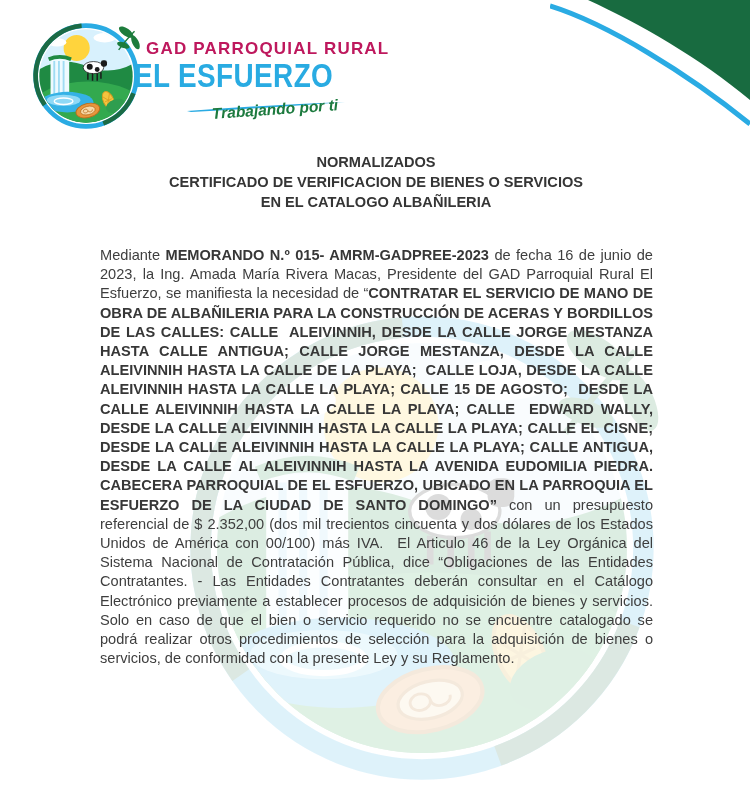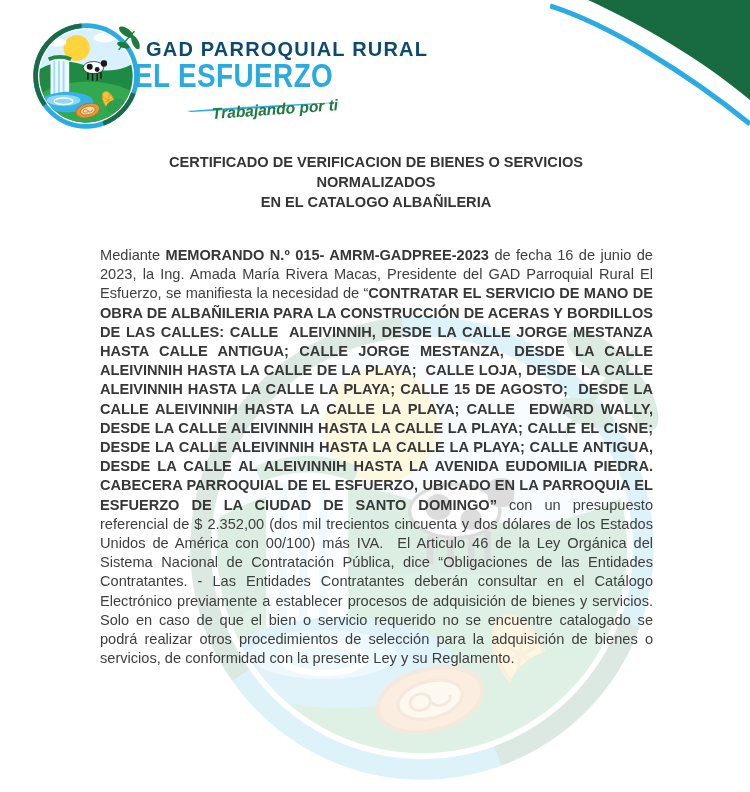--- a/index.html
+++ b/index.html
@@ -6,21 +6,21 @@
   .page{
     position:relative;width:750px;height:792px;margin:0 auto;
     background:#ffffff;overflow:hidden;
     font-family:"Liberation Sans",sans-serif;color:#3e3e3e;
   }
   
   .watermark{position:absolute;left:176px;top:302px;width:492px;height:492px;opacity:.15;z-index:0;}
   
   .emblem{position:absolute;left:30px;top:20px;width:112px;height:112px;z-index:2;}
   .logo-text{position:absolute;left:146px;top:41px;width:240px;height:90px;z-index:2;}
-  .org-type{font-size:20px;font-weight:bold;letter-spacing:1.2px;color:#0c4a6e;line-height:16px;white-space:nowrap;}
+  .org-type{font-size:17px;font-weight:bold;letter-spacing:1.2px;color:#be185d;line-height:16px;white-space:nowrap;}
   .org-name{font-size:34px;font-weight:bold;color:#29abe2;line-height:36px;margin-left:-12px;
             transform:scaleX(.82);transform-origin:0 0;white-space:nowrap;letter-spacing:.5px;}
   .slogan-swoosh{position:absolute;left:39px;top:60px;width:162px;height:12px;}
   .slogan{position:absolute;left:66px;top:64px;font-size:15.5px;font-style:italic;font-weight:bold;
           color:#1c7a3e;transform:rotate(-4deg);transform-origin:0 50%;white-space:nowrap;}
   .corner-swoosh{position:absolute;right:0;top:0;width:200px;height:130px;z-index:1;}
   
   .doc-title{
     position:absolute;left:100px;top:153px;width:552px;z-index:2;
     text-align:center;font-weight:bold;font-size:14.6px;line-height:19.8px;color:#353535;
@@ -102,20 +102,20 @@
     </svg>
     <div class="slogan">Trabajando por ti</div>
   </div>
 
   <svg class="corner-swoosh" viewBox="0 0 200 130" preserveAspectRatio="none">
     <path d="M38,0 H200 V100 C150,58 90,24 38,0 Z" fill="#186b40"></path>
     <path d="M0,6 C58,24 138,74 200,124" fill="none" stroke="#2aabe3" stroke-width="5"></path>
   </svg>
 
   <div class="doc-title">
+    <div>NORMALIZADOS</div>
     <div>CERTIFICADO DE VERIFICACION DE BIENES O SERVICIOS</div>
-    <div>NORMALIZADOS</div>
     <div>EN EL CATALOGO ALBAÑILERIA</div>
   </div>
 
   <p class="doc-body"><span>Mediante </span><strong>MEMORANDO N.º 015- AMRM-GADPREE-2023</strong><span> de fecha 16 de junio de 2023, la Ing. Amada María Rivera Macas, Presidente del GAD Parroquial Rural El Esfuerzo, se manifiesta la necesidad de “</span><strong>CONTRATAR EL SERVICIO DE MANO DE OBRA DE ALBAÑILERIA PARA LA CONSTRUCCIÓN DE ACERAS Y BORDILLOS DE LAS CALLES: CALLE  ALEIVINNIH, DESDE LA CALLE JORGE MESTANZA HASTA CALLE ANTIGUA; CALLE JORGE MESTANZA, DESDE LA CALLE ALEIVINNIH HASTA LA CALLE DE LA PLAYA;  CALLE LOJA, DESDE LA CALLE ALEIVINNIH HASTA LA CALLE LA PLAYA; CALLE 15 DE AGOSTO;  DESDE LA CALLE ALEIVINNIH HASTA LA CALLE LA PLAYA; CALLE  EDWARD WALLY, DESDE LA CALLE ALEIVINNIH HASTA LA CALLE LA PLAYA; CALLE EL CISNE; DESDE LA CALLE ALEIVINNIH HASTA LA CALLE LA PLAYA; CALLE ANTIGUA, DESDE LA CALLE AL ALEIVINNIH HASTA LA AVENIDA EUDOMILIA PIEDRA. CABECERA PARROQUIAL DE EL ESFUERZO, UBICADO EN LA PARROQUIA EL ESFUERZO DE LA CIUDAD DE SANTO DOMINGO”</strong><span> con un presupuesto referencial de $ 2.352,00 (dos mil trecientos cincuenta y dos dólares de los Estados Unidos de América con 00/100) más IVA.  El Articulo 46 de la Ley Orgánica del Sistema Nacional de Contratación Pública, dice “Obligaciones de las Entidades Contratantes. - Las Entidades Contratantes deberán consultar en el Catálogo Electrónico previamente a establecer procesos de adquisición de bienes y servicios. Solo en caso de que el bien o servicio requerido no se encuentre catalogado se podrá realizar otros procedimientos de selección para la adquisición de bienes o servicios, de conformidad con la presente Ley y su Reglamento.</span></p>
 
 </div>
 
 </body></html>

